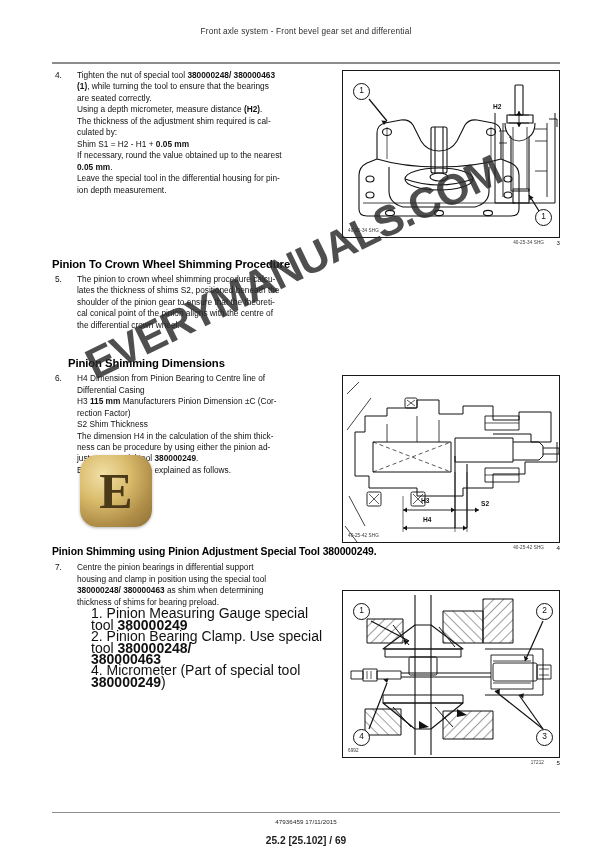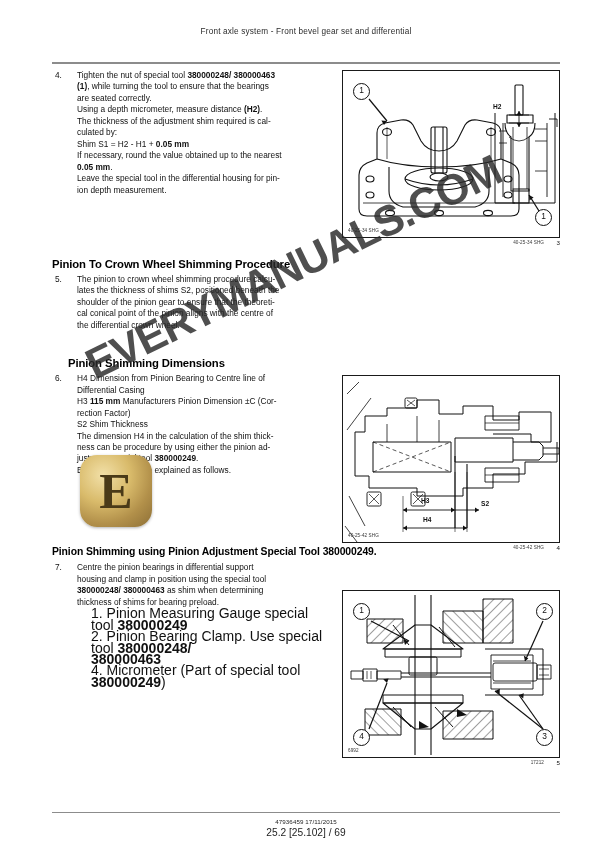--- a/index.html
+++ b/index.html
@@ -155,21 +155,21 @@
   }
   .footer {
     position: absolute;
     top: 818px;
     left: 0;
     width: 612px;
     text-align: center;
     color: #1d1d1d;
   }
   .foot-1 { font-size: 6.2px; letter-spacing: .1px; }
-  .foot-2 { font-size: 10.2px; margin-top: 2px; }
+  .foot-2 { font-size: 10.2px; margin-top: 10px; font-weight: bold; }
 
   
   .wm {
     position: absolute;
     left: 0; top: 0;
     width: 612px; height: 864px;
     pointer-events: none;
   }
   .wm-text {
     position: absolute;

